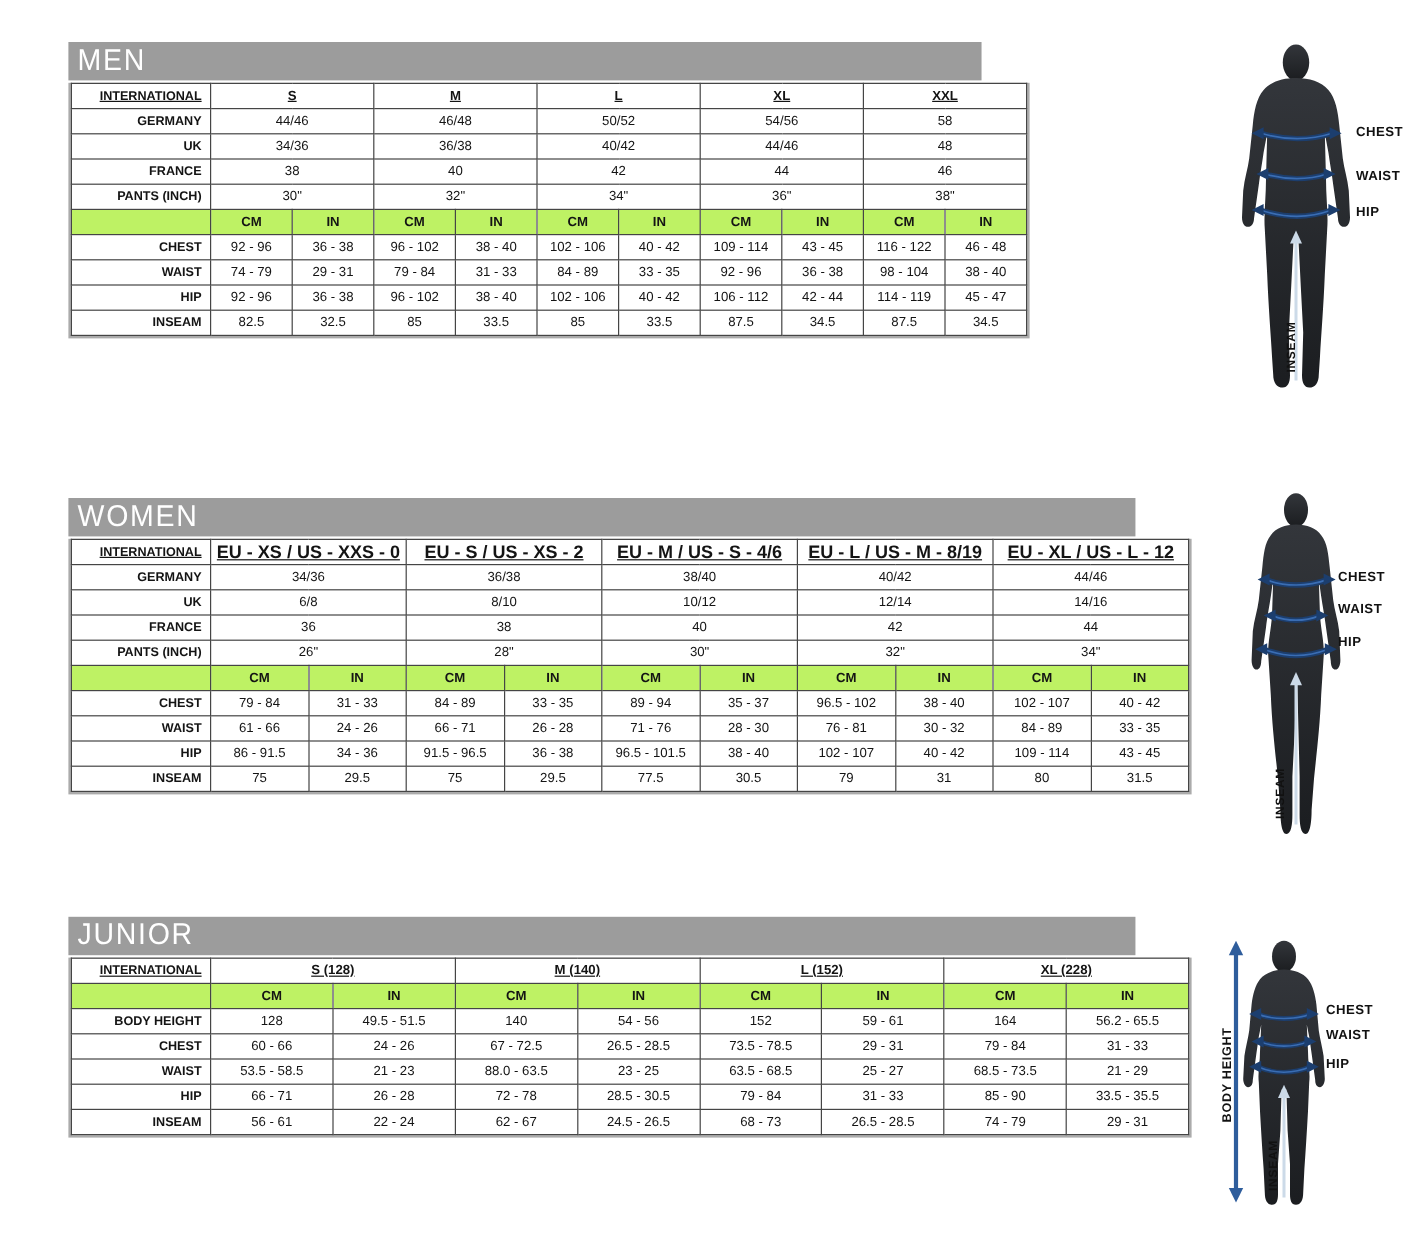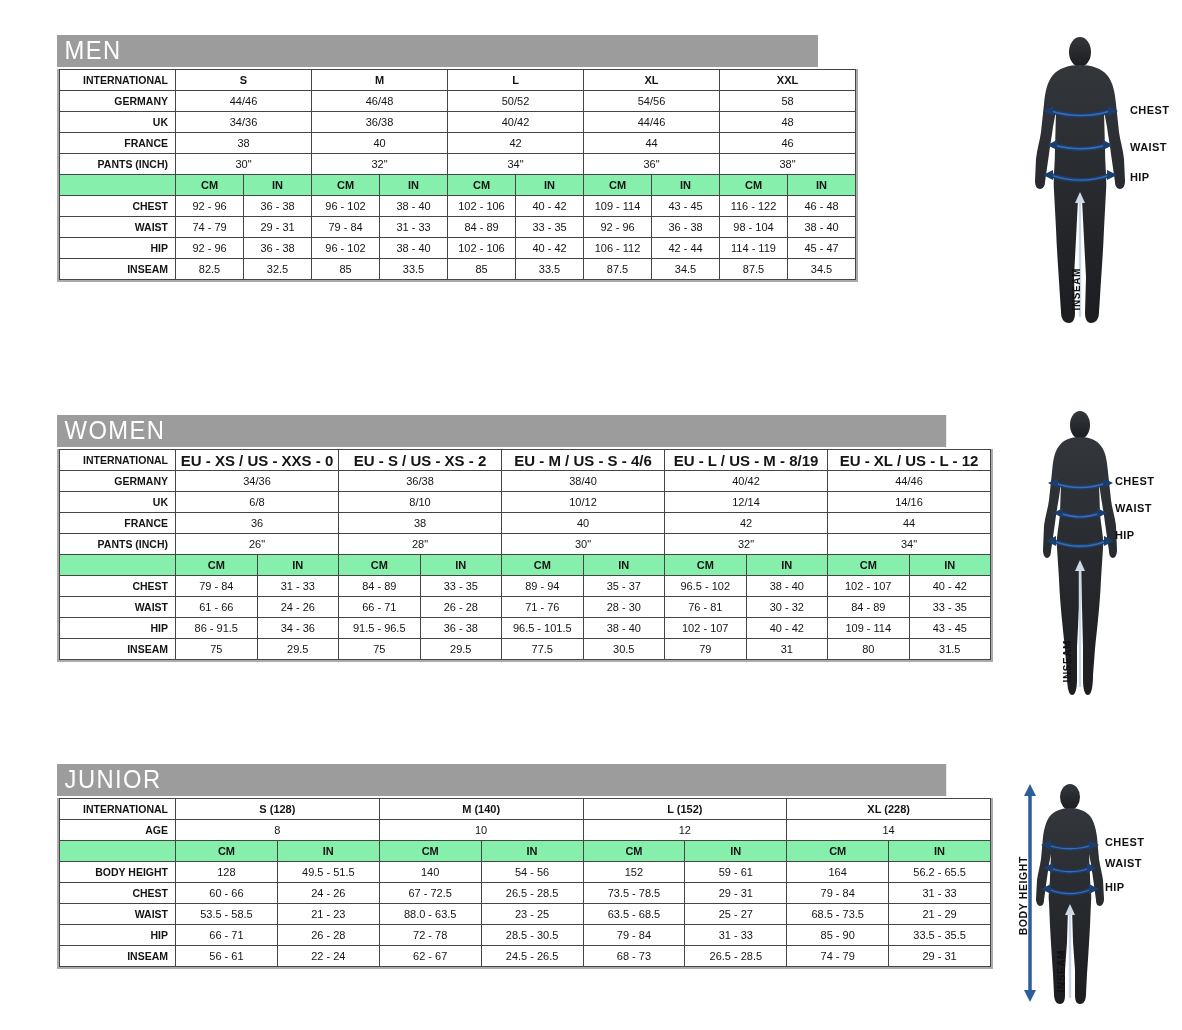--- a/index.html
+++ b/index.html
@@ -8,22 +8,22 @@
   .size-section{position:absolute;}
   .bar-title{height:32px;background:#9c9c9c;color:#ffffff;font-size:25px;line-height:31px;
              padding-left:8px;letter-spacing:1.5px;font-weight:400;transform:scaleX(.95);
              transform-origin:left;}
   .table-wrap{padding:0 2px 2px 2px;background:#ababab;margin-top:2px;box-sizing:border-box;}
   table.size-table{border-collapse:collapse;table-layout:fixed;width:100%;background:#ffffff;
                    border:1px solid #454545;}
   table.size-table td{border:1px solid #454545;height:20px;text-align:center;font-size:11px;
                       padding:0;white-space:nowrap;overflow:hidden;color:#141414;}
   table.size-table td.row-label{text-align:right;padding-right:7px;font-weight:bold;font-size:10.5px;}
-  table.size-table tr.unit-row td{background:#86efac;font-weight:bold;}
-  table.size-table tr.bold-row td{font-weight:bold;}
+  table.size-table tr.unit-row td{background:#bef264;font-weight:bold;}
+  table.size-table tr.bold-row td{font-weight:bold;text-decoration:underline;}
   .t-women tr.bold-row td:not(.row-label){font-size:15px;}
   .figure-svg{position:absolute;z-index:1;}
   .hlabel{position:absolute;font-weight:bold;font-size:11px;letter-spacing:.4px;z-index:5;color:#111;}
   .vlabel{position:absolute;font-weight:bold;font-size:10px;letter-spacing:.6px;z-index:5;color:#111;
           writing-mode:vertical-rl;transform:rotate(180deg);}
 </style>
 </head>
 <body>
 
 <div class="page">
@@ -300,27 +300,20 @@
             <col>
           </colgroup>
           <tbody>
             <tr class="bold-row">
               <td class="row-label">INTERNATIONAL</td>
               <td colspan="2">S (128)</td>
               <td colspan="2">M (140)</td>
               <td colspan="2">L (152)</td>
               <td colspan="2">XL (228)</td>
             </tr>
-            <tr>
-              <td class="row-label">AGE</td>
-              <td colspan="2">8</td>
-              <td colspan="2">10</td>
-              <td colspan="2">12</td>
-              <td colspan="2">14</td>
-            </tr>
             <tr class="unit-row">
               <td class="row-label"></td>
               <td colspan="1">CM</td>
               <td colspan="1">IN</td>
               <td colspan="1">CM</td>
               <td colspan="1">IN</td>
               <td colspan="1">CM</td>
               <td colspan="1">IN</td>
               <td colspan="1">CM</td>
               <td colspan="1">IN</td>

